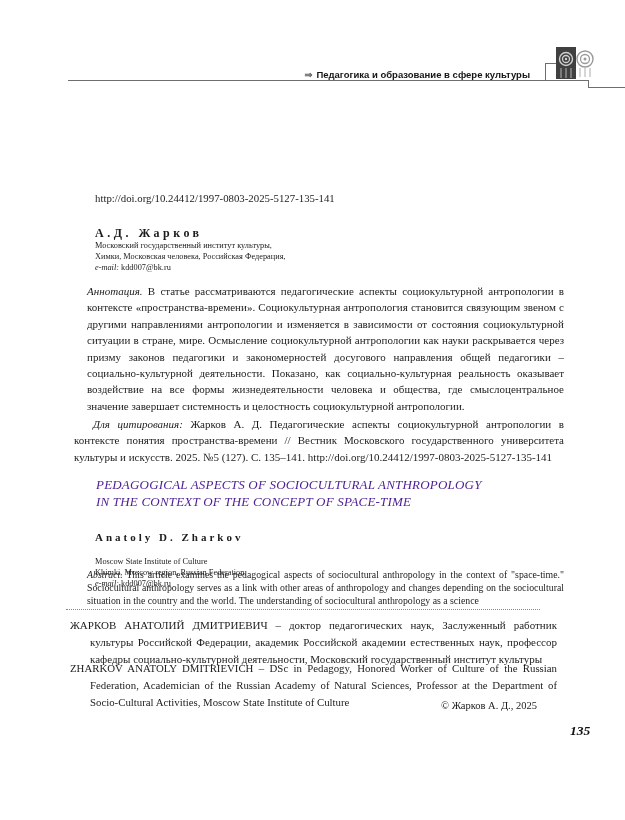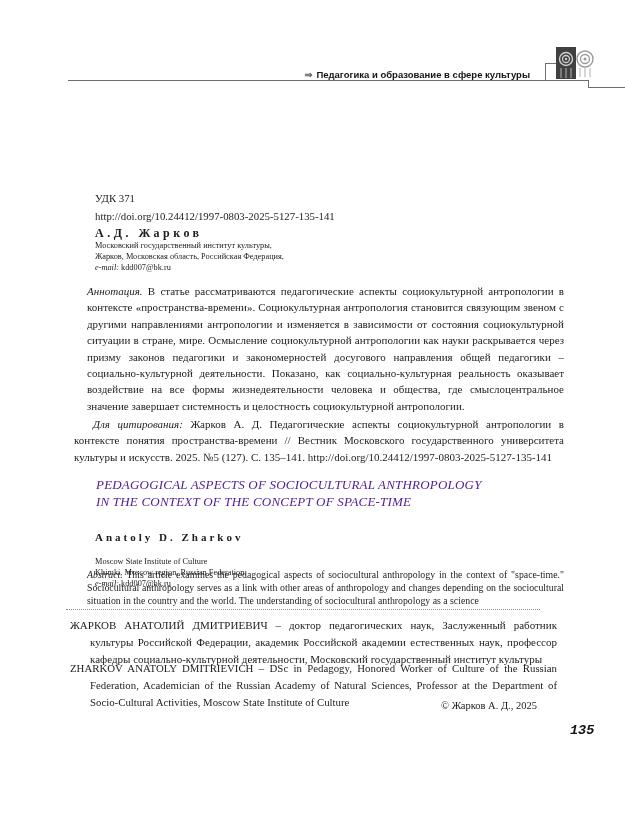--- a/index.html
+++ b/index.html
@@ -48,21 +48,21 @@
   .en-title { position:absolute; left:96px; top:477px; font-style:italic; font-size:13px; line-height:16.5px; letter-spacing:0.2px; color:#4c1d95; }
   .abstract { position:absolute; left:87px; top:569px; width:477px; text-align:justify; font-size:9.8px; line-height:12.8px; }
   
   .dotted { position:absolute; left:66px; top:609px; width:474px; height:0; border-top:1.5px dotted #8a8a8a; }
   .bio { position:absolute; left:70px; width:487px; box-sizing:border-box; text-align:justify; padding-left:20px; text-indent:-20px; }
   .bio-ru { top:617px; font-size:11px;   line-height:16.8px; }
   .bio-en { top:660px; font-size:10.8px; line-height:17px; }
   .copyright { position:absolute; top:700px; left:70px; width:467px; text-align:right; font-size:10.5px; }
   .pagenum {
     position:absolute; top:723px; left:570px;
-    font-family:Liberation Mono, monospace; font-weight:bold; font-style:italic; font-size:13.5px; color:#111;
+    font-family:Liberation Serif, serif; font-weight:bold; font-style:italic; font-size:13.5px; color:#111;
   }
 </style>
 </head>
 <body>
 
 <div class="page">
 
   <div class="header-label">
     <span class="header-arrow">⇒</span><span>Педагогика и образование в сфере культуры</span>
   </div>
@@ -85,28 +85,27 @@
       <circle cx="29" cy="12" r="4.5" fill="none" stroke="#9a9a9a" stroke-width="1.3"></circle>
       <circle cx="29" cy="12" r="1.5" fill="#9a9a9a"></circle>
       <line x1="24" y1="21" x2="24" y2="30" stroke="#adadad" stroke-width="1"></line>
       <line x1="29" y1="21" x2="29" y2="30" stroke="#adadad" stroke-width="1"></line>
       <line x1="34" y1="21" x2="34" y2="30" stroke="#adadad" stroke-width="1"></line>
     </svg>
   </div>
 
 
   <div class="udk">
-    <div>УДК 371</div>
     <div class="doi">http://doi.org/10.24412/1997-0803-2025-5127-135-141</div>
   </div>
 
   <div class="author-ru">А.Д. Жарков</div>
   <div class="affil-ru">
     <div>Московский государственный институт культуры,</div>
-    <div>Жарков, Московская область, Российская Федерация,</div>
+    <div>Химки, Московская человека, Российская Федерация,</div>
     <div><span class="em">e-mail:</span> <span>kdd007@bk.ru</span></div>
   </div>
 
   <div class="annotation">
     <p><span class="em">Аннотация.</span> <span>В статье рассматриваются педагогические аспекты социокультурной антропологии в контексте «пространства-времени». Социокультурная антропология становится связующим звеном с другими направлениями антропологии и изменяется в зависимости от состояния социокультурной ситуации в стране, мире. Осмысление социокультурной антропологии как науки раскрывается через призму законов педагогики и закономерностей досугового направления общей педагогики – социально-культурной деятельности. Показано, как социально-культурная реальность оказывает воздействие на все формы жизнедеятельности человека и общества, где смыслоцентральное значение завершает системность и целостность социокультурной антропологии.</span></p>
   </div>
   <div class="citation">
     <p><span class="em">Для цитирования:</span> <span>Жарков А. Д. Педагогические аспекты социокультурной антропологии в контексте понятия пространства-времени // Вестник Московского государственного университета культуры и искусств. 2025. №5 (127). С. 135–141. http://doi.org/10.24412/1997-0803-2025-5127-135-141</span></p>
   </div>
 

